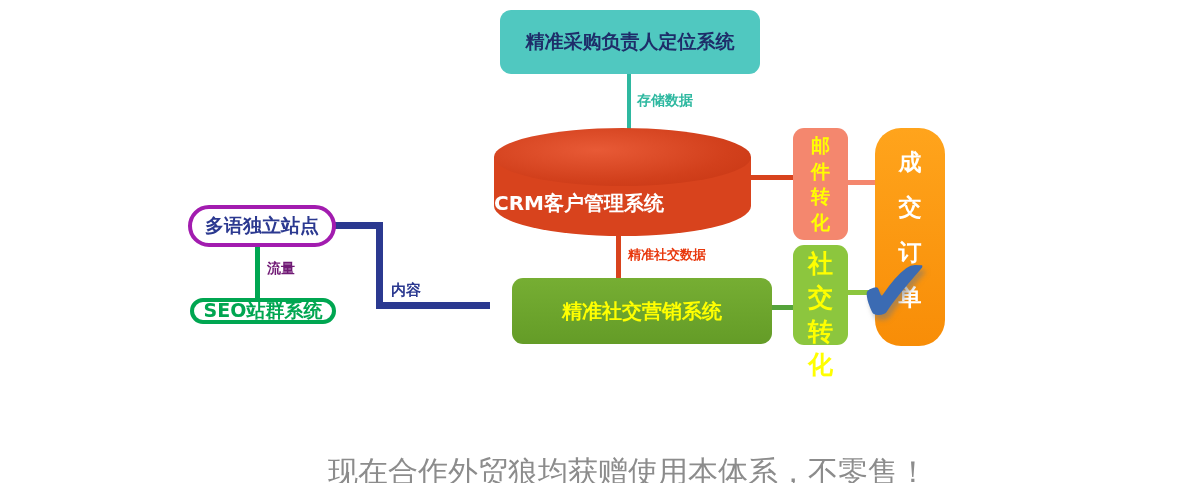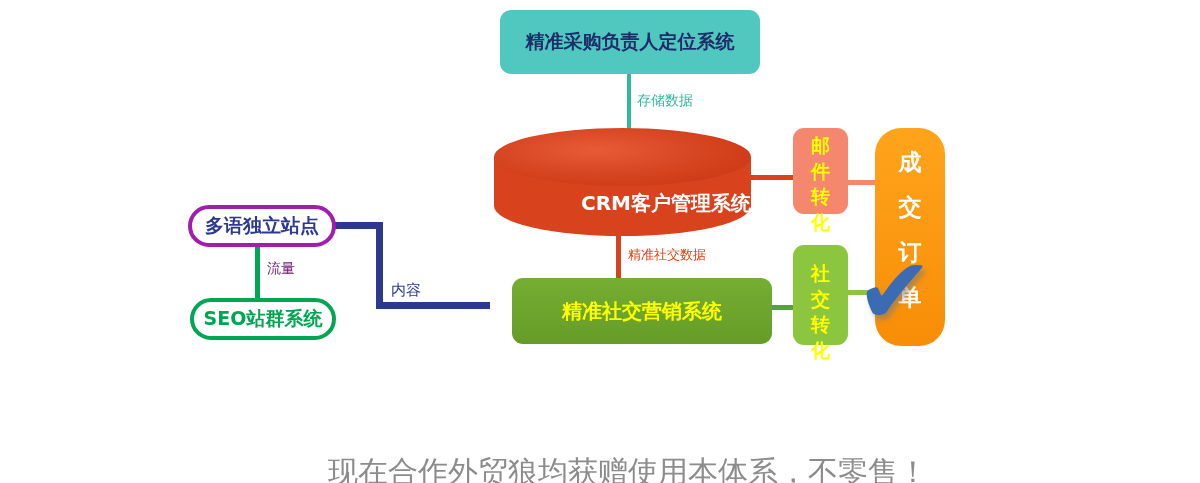--- a/index.html
+++ b/index.html
@@ -38,57 +38,57 @@
   .crm-email-line { left: 748px; top: 175px; width: 46px; height: 5px; background: #d8431d; }
   .email-order-line { left: 848px; top: 180px; width: 27px; height: 5px; background: #f4876e; }
   .social-data-line { left: 616px; top: 234px; width: 5px; height: 45px; background: #d8431d; }
   .social-conv-line { left: 748px; top: 305px; width: 45px; height: 5px; background: #55a33a; }
   .conv-order-line  { left: 848px; top: 290px; width: 27px; height: 5px; background: #8cc63e; }
   .traffic-line { left: 255px; top: 246px; width: 5px; height: 53px; background: #00a651; }
   .content-seg1 { left: 334px; top: 222px; width: 49px; height: 7px; background: #2b3990; }
   .content-seg2 { left: 376px; top: 222px; width: 7px;  height: 87px; background: #2b3990; }
   .content-seg3 { left: 376px; top: 302px; width: 114px; height: 7px; background: #2b3990; }
   
-  .edge-label { position: absolute; font-weight: normal; z-index: 3; white-space: nowrap; }
+  .edge-label { position: absolute; font-weight: bold; z-index: 3; white-space: nowrap; }
   .store-data-label  { left: 637px; top: 92px;  color: #2eb8a0; font-size: 14px; }
   .social-data-label { left: 628px; top: 246px; color: #e8380d; font-size: 13px; }
   .traffic-label     { left: 267px; top: 260px; color: #701a75; font-size: 14px; }
   .content-label     { left: 391px; top: 281px; color: #2b3990; font-size: 15px; text-align: right; }
   
   .cylinder { position: absolute; left: 494px; top: 128px; width: 257px; height: 108px; z-index: 1; }
   .cyl-body {
     position: absolute; left: 0; top: 29px; width: 257px; height: 79px;
     background: #d8431d;
     border-radius: 0 0 128px 128px / 0 0 30px 30px;
     z-index: 1;
   }
   .cyl-top {
     position: absolute; left: 0; top: 0; width: 257px; height: 58px;
     border-radius: 50%;
     background: radial-gradient(ellipse at 40% 38%, #e85a36 0%, #d2401c 60%, #c63512 100%);
     z-index: 2;
   }
   .cyl-label {
     position: absolute; left: 0; top: 62px; width: 100%;
-    text-align: right; color: #ffffff; font-weight: bold; font-size: 20px;
+    text-align: left; color: #ffffff; font-weight: bold; font-size: 20px;
     z-index: 3;
   }
   
   .email-box {
-    left: 793px; top: 128px; width: 55px; height: 86px;
+    left: 793px; top: 128px; width: 55px; height: 112px;
     background: #f4876e;
     color: #ffff00; font-size: 19px;
     align-items: flex-start; padding-top: 5px; box-sizing: border-box;
   }
   
   .conv-box {
     left: 793px; top: 245px; width: 55px; height: 100px;
     background: #8cc63e;
-    color: #ffff00; font-size: 19px;
-    align-items: flex-start; padding-top: 16px; box-sizing: border-box;
+    color: #ffff00; font-size: 25px;
+    align-items: flex-start; padding-top: 2px; box-sizing: border-box;
   }
   
   .order-box {
     left: 875px; top: 128px; width: 70px; height: 218px;
     background: linear-gradient(180deg, #ffa41c 0%, #f88d07 100%);
     border-radius: 26px;
     color: #ffffff; font-size: 23px;
     align-items: flex-start; padding-top: 12px; box-sizing: border-box;
   }
   .vtext {
@@ -116,21 +116,21 @@
   }
   
   .multilang-box {
     left: 188px; top: 205px; width: 148px; height: 42px;
     background: #ffffff;
     border: 4px solid #a21caf; border-radius: 24px;
     color: #2b3990; font-size: 19px;
     box-sizing: border-box;
   }
   .seo-box {
-    left: 190px; top: 298px; width: 146px; height: 42px;
+    left: 190px; top: 298px; width: 146px; height: 26px;
     background: #ffffff;
     border: 4px solid #00a651; border-radius: 24px;
     color: #00a651; font-size: 19px;
     box-sizing: border-box;
   }
   
   .footer-text {
     position: absolute; left: 628px; top: 424px;
     transform: translateX(-50%);
     color: #8c8c8c; font-size: 30px; font-weight: normal;

